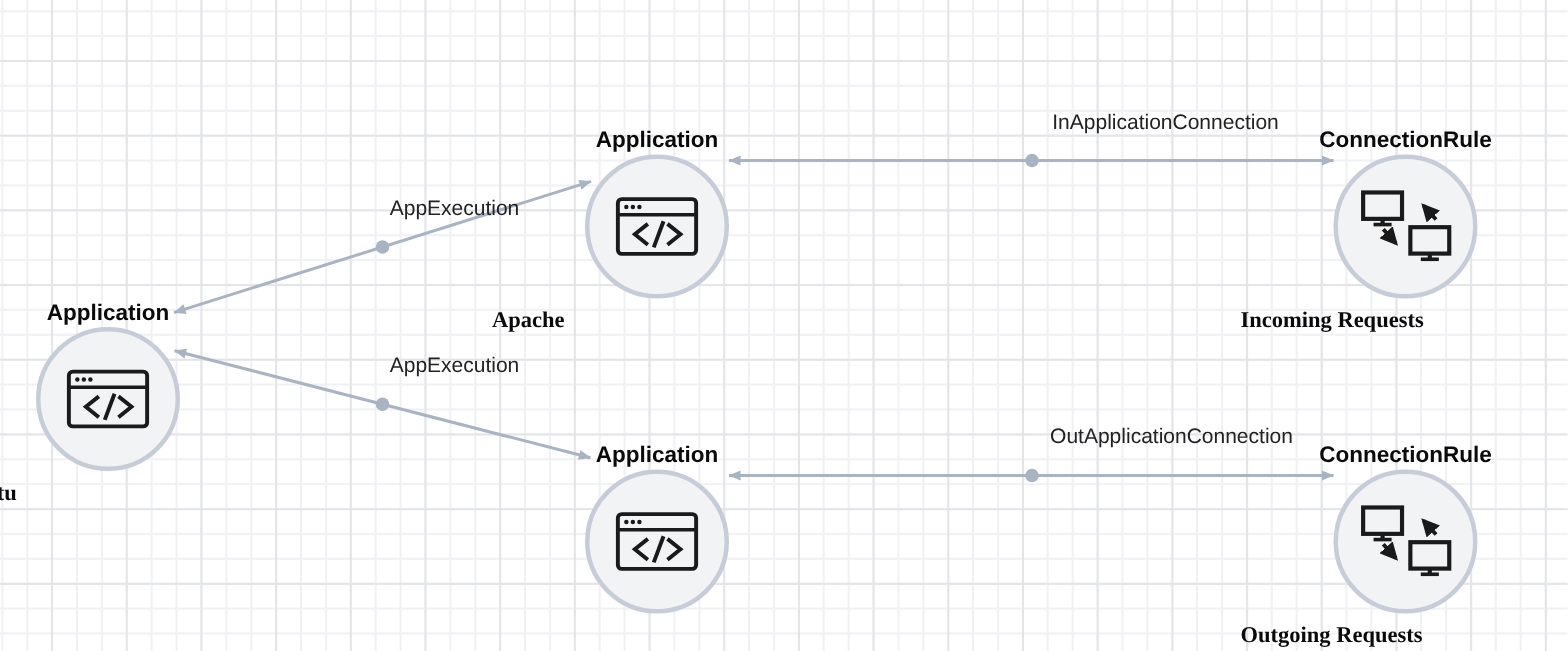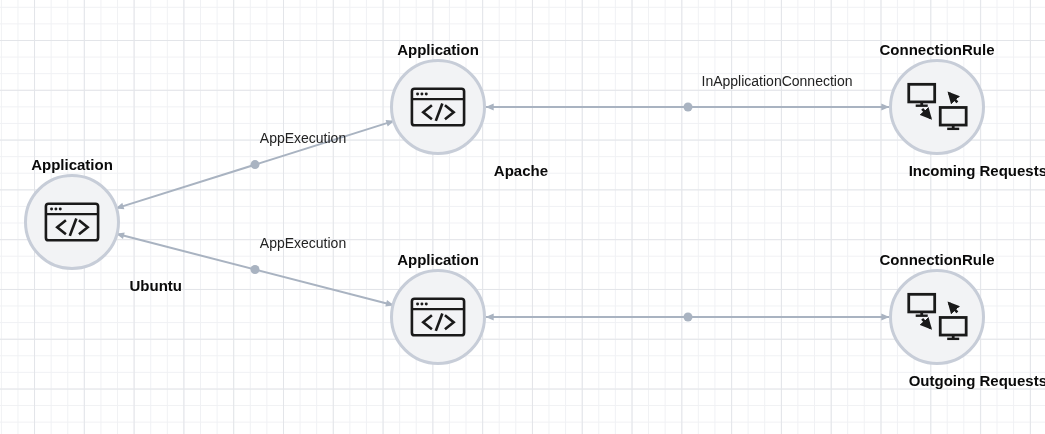--- a/index.html
+++ b/index.html
@@ -32,20 +32,21 @@
   }
   .edge-dot {
     fill: #a9b3c1;
     stroke: none;
   }
 
   .node {
     position: absolute;
     width: 220px;
     height: 162px;
+    margin-top: 44px;
   }
   .node-type-label {
     position: absolute;
     top: 0; left: 0;
     width: 100%;
     text-align: center;
     font-size: 15px;
     font-weight: bold;
     color: #0a0a0a;
     white-space: nowrap;
@@ -59,25 +60,26 @@
     background: #f2f3f5;
     border: 3px solid #c7cdd8;
     display: flex;
     align-items: center;
     justify-content: center;
   }
   .node-name-label {
     position: absolute;
     top: 121px; left: 0;
     width: 100%;
-    text-align: right;
+    text-align: left;
     font-size: 15px;
     font-weight: bold;
     color: #0a0a0a;
     white-space: nowrap;
+    font-family: Liberation Serif, serif;
   }
   .node-icon { display: block; }
   .node-icon .stroked { stroke: #1a1a1a; fill: none; }
   .node-icon .filled  { fill: #1a1a1a; stroke: none; }
 
   .edge-label {
     position: absolute;
     transform: translateX(-50%);
     font-size: 14px;
     font-weight: normal;
@@ -118,20 +120,21 @@
 
     <g>
       <line class="edge-line" x1="486" y1="317" x2="889" y2="317" marker-start="url(#edgeArrow)" marker-end="url(#edgeArrow)"></line>
       <circle class="edge-dot" cx="688" cy="317" r="4.5"></circle>
     </g>
   </svg>
 
   <div class="edge-label" style="left:303px; top:130px">AppExecution</div>
   <div class="edge-label" style="left:303px; top:235px">AppExecution</div>
   <div class="edge-label" style="left:777px; top:73px">InApplicationConnection</div>
+  <div class="edge-label" style="left:781px; top:282px">OutApplicationConnection</div>
 
   <div class="node" style="left:-38px; top:156px">
     <div class="node-type-label">Application</div>
     <div class="node-circle">
       <svg class="node-icon" width="56" height="40" viewBox="0 0 64 46">
         <rect class="stroked" x="2" y="2" width="60" height="42" rx="3" stroke-width="3"></rect>
         <line class="stroked" x1="2" y1="14" x2="62" y2="14" stroke-width="2.6"></line>
         <circle class="filled" cx="8.5" cy="8" r="1.7"></circle>
         <circle class="filled" cx="13.5" cy="8" r="1.7"></circle>
         <circle class="filled" cx="18.5" cy="8" r="1.7"></circle>

